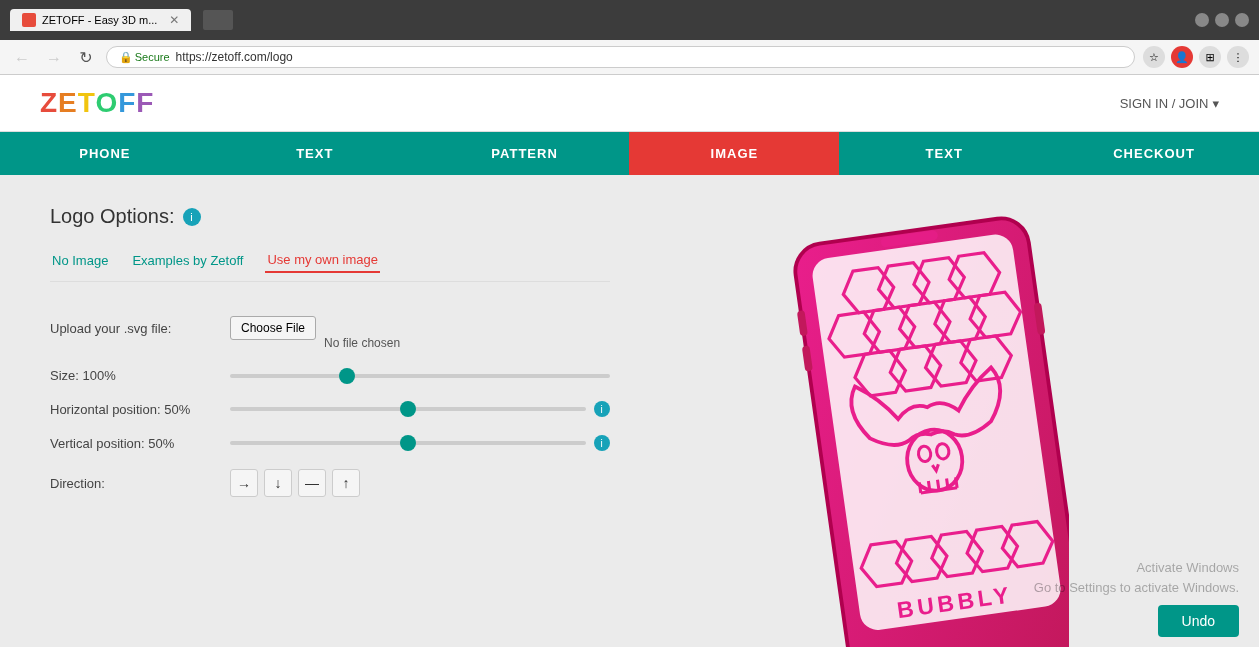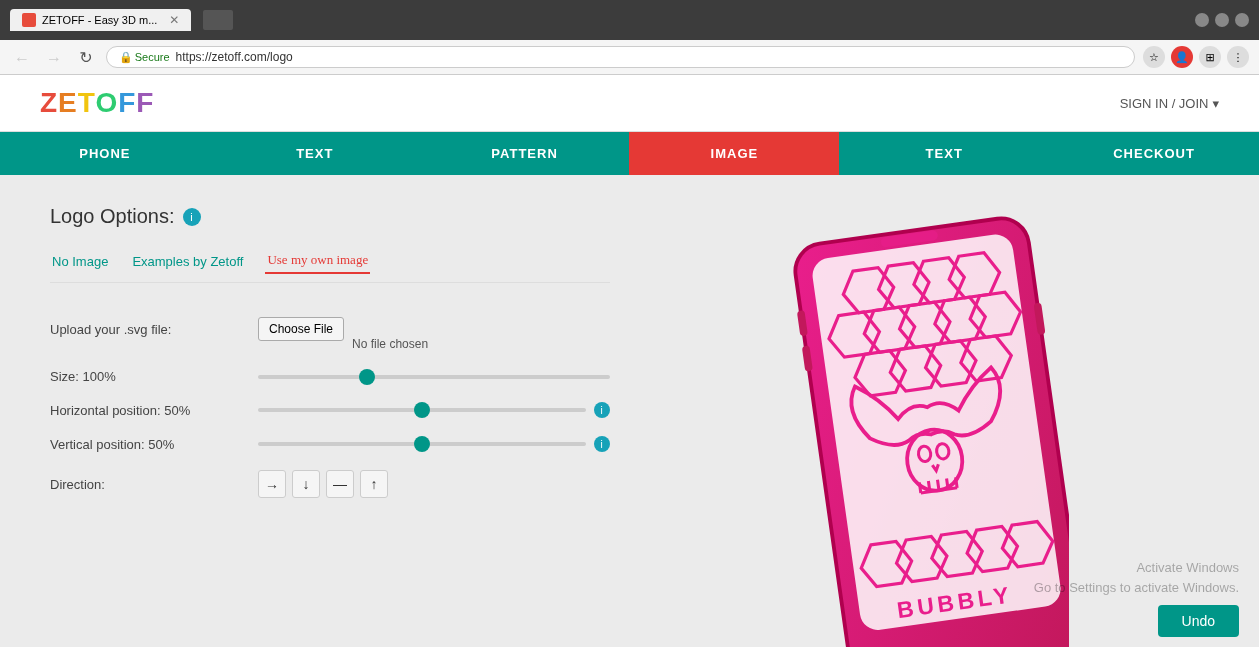--- a/index.html
+++ b/index.html
@@ -151,28 +151,28 @@
       padding-bottom: 8px;
     }
     .sub-tab {
       font-size: 13px;
       cursor: pointer;
       padding: 4px 2px;
       color: #009688;
       background: none;
       border: none;
     }
-    .sub-tab.active { color: #e53935; border-bottom: 2px solid #e53935; font-family: Liberation Serif, serif; }
+    .sub-tab.active { color: #e53935; border-bottom: 2px solid #e53935; }
 
     
     .form-row {
       display: flex;
       align-items: center;
       margin-bottom: 18px;
-      gap: 28px;
+      gap: 0;
     }
     .form-label {
       min-width: 180px;
       font-size: 13px;
       color: #444;
     }
     .form-control { flex: 1; display: flex; align-items: center; gap: 8px; }
 
     
     .file-input-wrapper {

